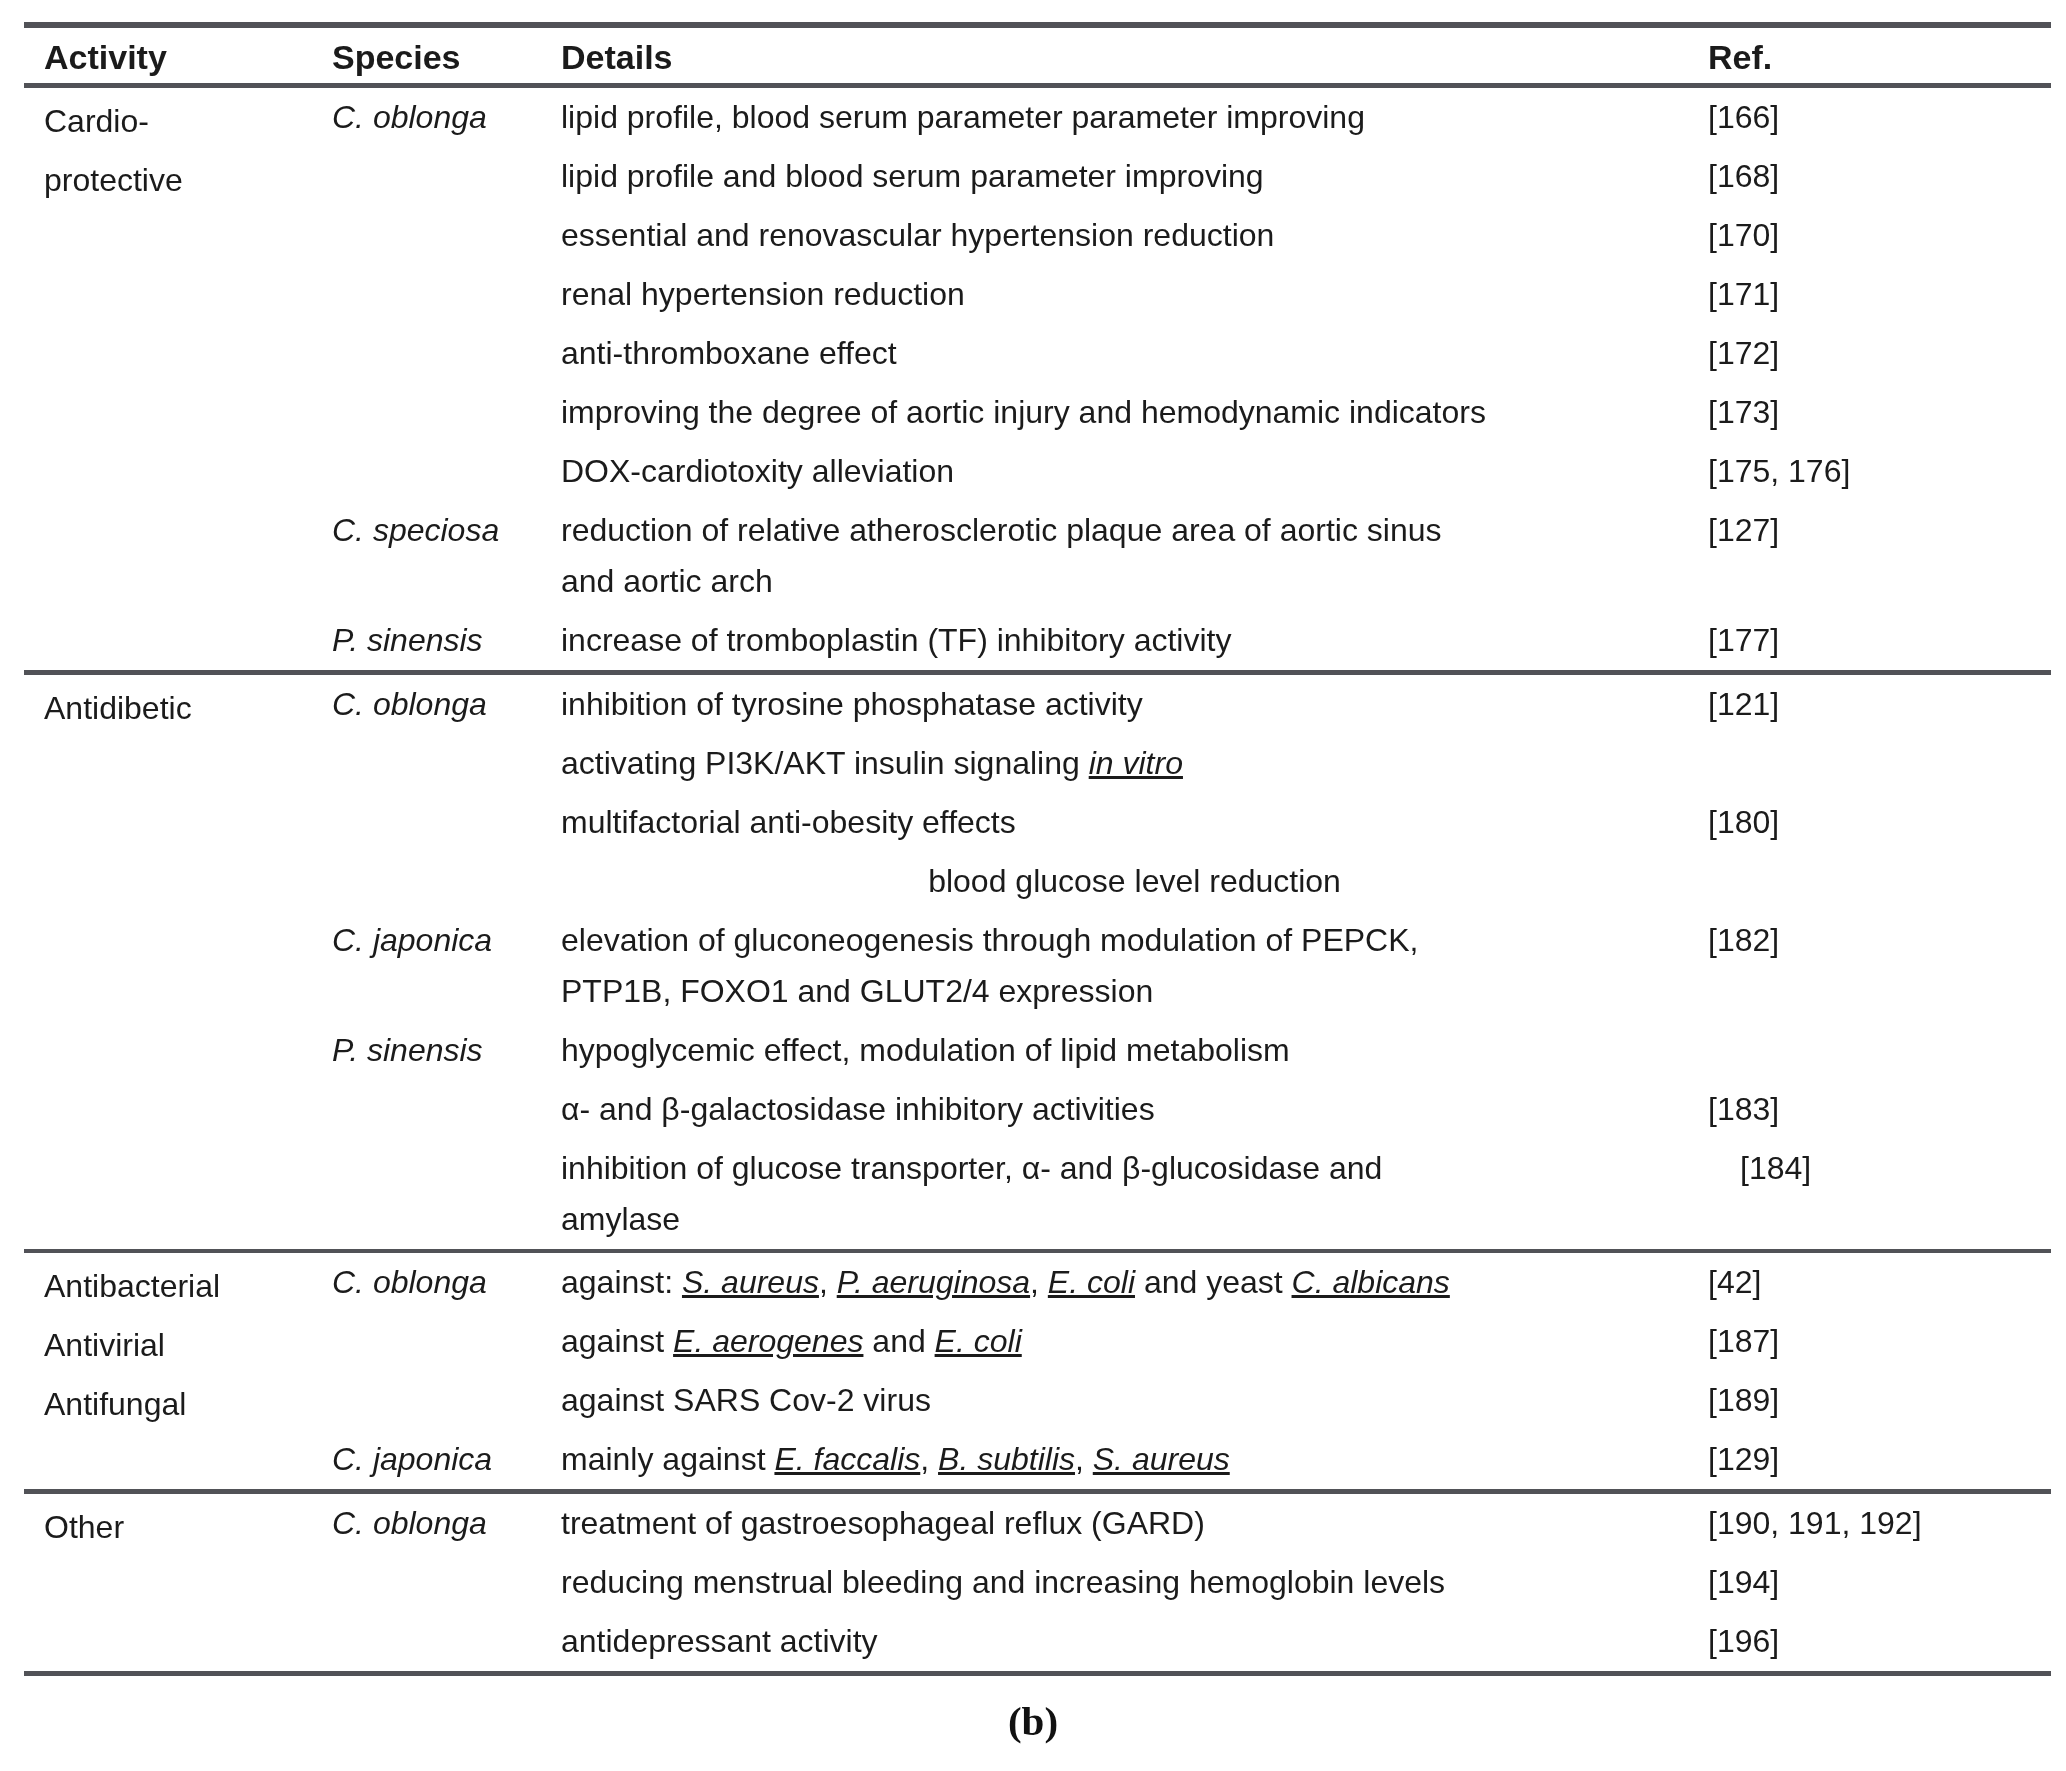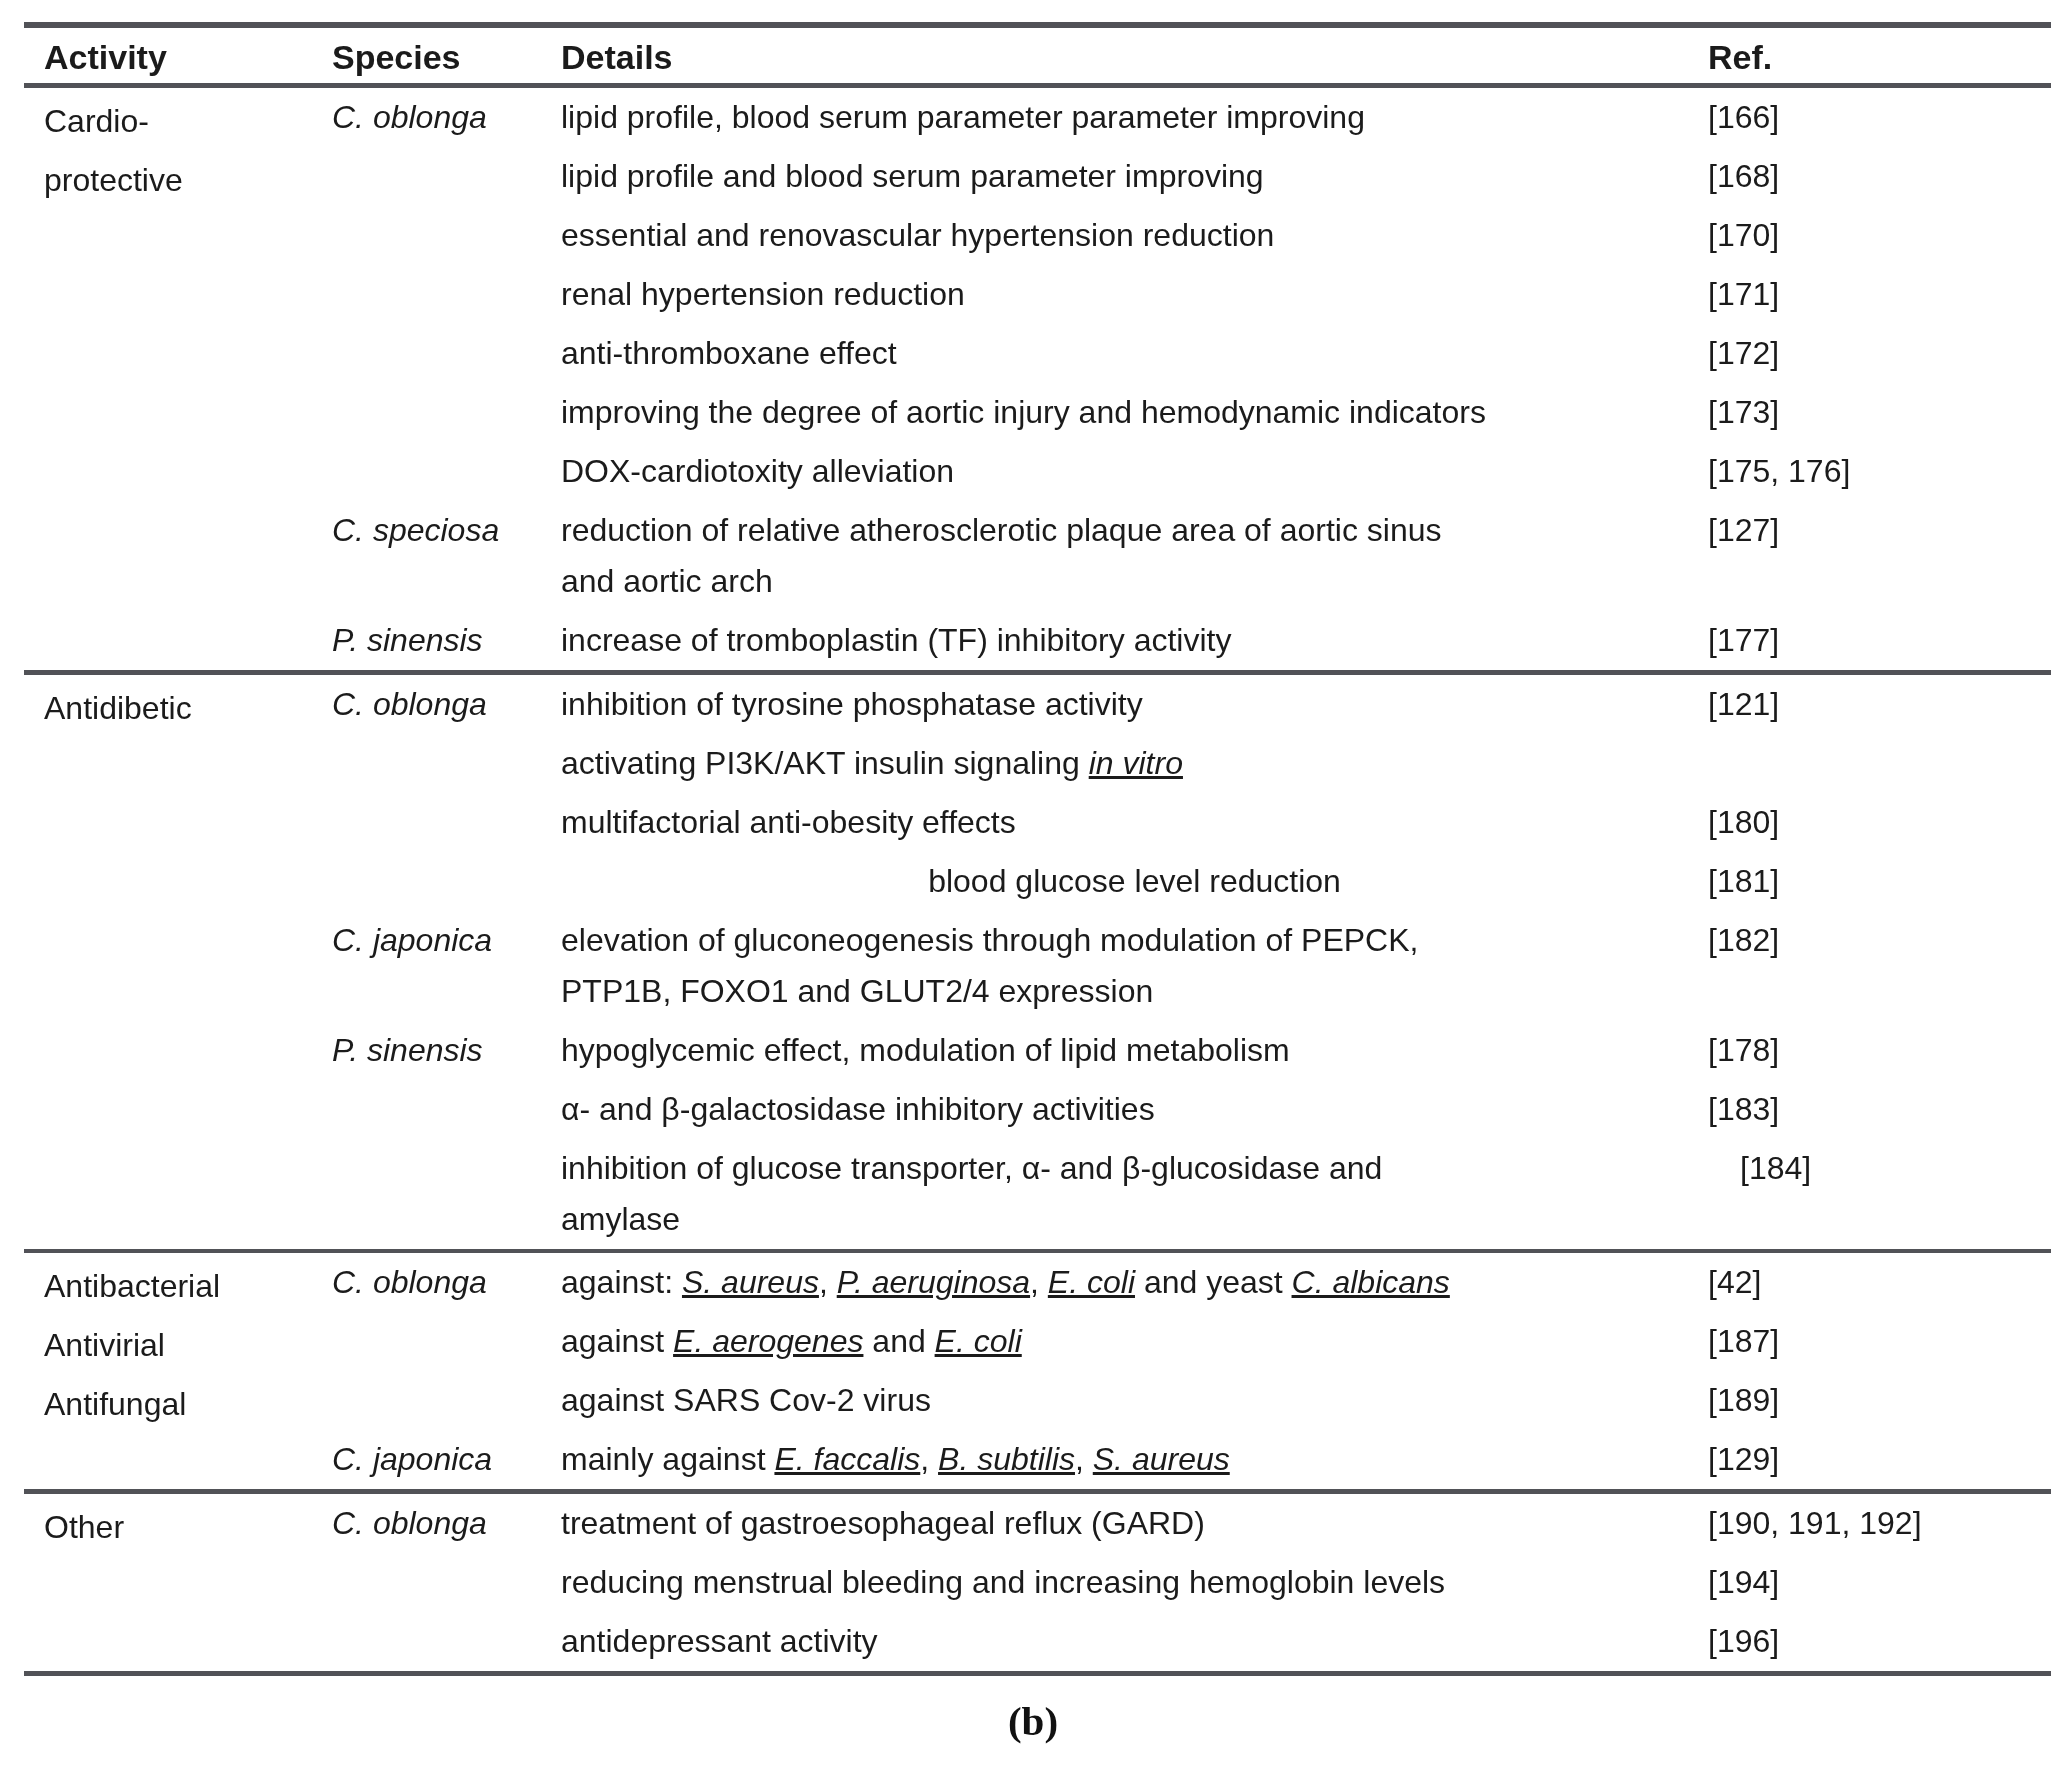--- a/index.html
+++ b/index.html
@@ -114,27 +114,25 @@
         <div class="rule mid"></div>
         <div class="grid section">
           <div class="cell activity-cell" style="grid-row: 1 / span 8;">Antidibetic</div>
           <div class="cell species-cell" style="grid-row: 1 / span 4;">C. oblonga</div>
           <div class="cell details-cell" style="grid-row: 1;"><span>inhibition of tyrosine phosphatase activity</span></div>
           <div class="cell ref-cell" style="grid-row: 1;">[121]</div>
           <div class="cell details-cell" style="grid-row: 2;"><span>activating PI3K/AKT insulin signaling </span><span class="it">in vitro</span></div>
           <div class="cell details-cell" style="grid-row: 3;"><span>multifactorial anti-obesity effects</span></div>
           <div class="cell ref-cell" style="grid-row: 3;">[180]</div>
           <div class="cell details-cell" style="grid-row: 4; text-align: center;"><span>blood glucose level reduction</span></div>
-          <div class="cell ref-cell" style="grid-row: 4;">[181]</div>
           <div class="cell species-cell" style="grid-row: 5 / span 1;">C. japonica</div>
           <div class="cell details-cell" style="grid-row: 5;"><span>elevation of gluconeogenesis through modulation of PEPCK,</span><br><span>PTP1B, FOXO1 and GLUT2/4 expression</span></div>
           <div class="cell ref-cell" style="grid-row: 5;">[182]</div>
           <div class="cell species-cell" style="grid-row: 6 / span 3;">P. sinensis</div>
           <div class="cell details-cell" style="grid-row: 6;"><span>hypoglycemic effect, modulation of lipid metabolism</span></div>
-          <div class="cell ref-cell" style="grid-row: 6;">[178]</div>
           <div class="cell details-cell" style="grid-row: 7;"><span>α- and β-galactosidase inhibitory activities</span></div>
           <div class="cell ref-cell" style="grid-row: 7;">[183]</div>
           <div class="cell details-cell" style="grid-row: 8;"><span>inhibition of glucose transporter, α- and β-glucosidase and</span><br><span>amylase</span></div>
           <div class="cell ref-cell" style="grid-row: 8; margin-left: 32px;">[184]</div>
         </div>
         <div class="rule mid"></div>
         <div class="grid section">
           <div class="cell activity-cell" style="grid-row: 1 / span 4;">Antibacterial
 Antivirial
 Antifungal</div>

